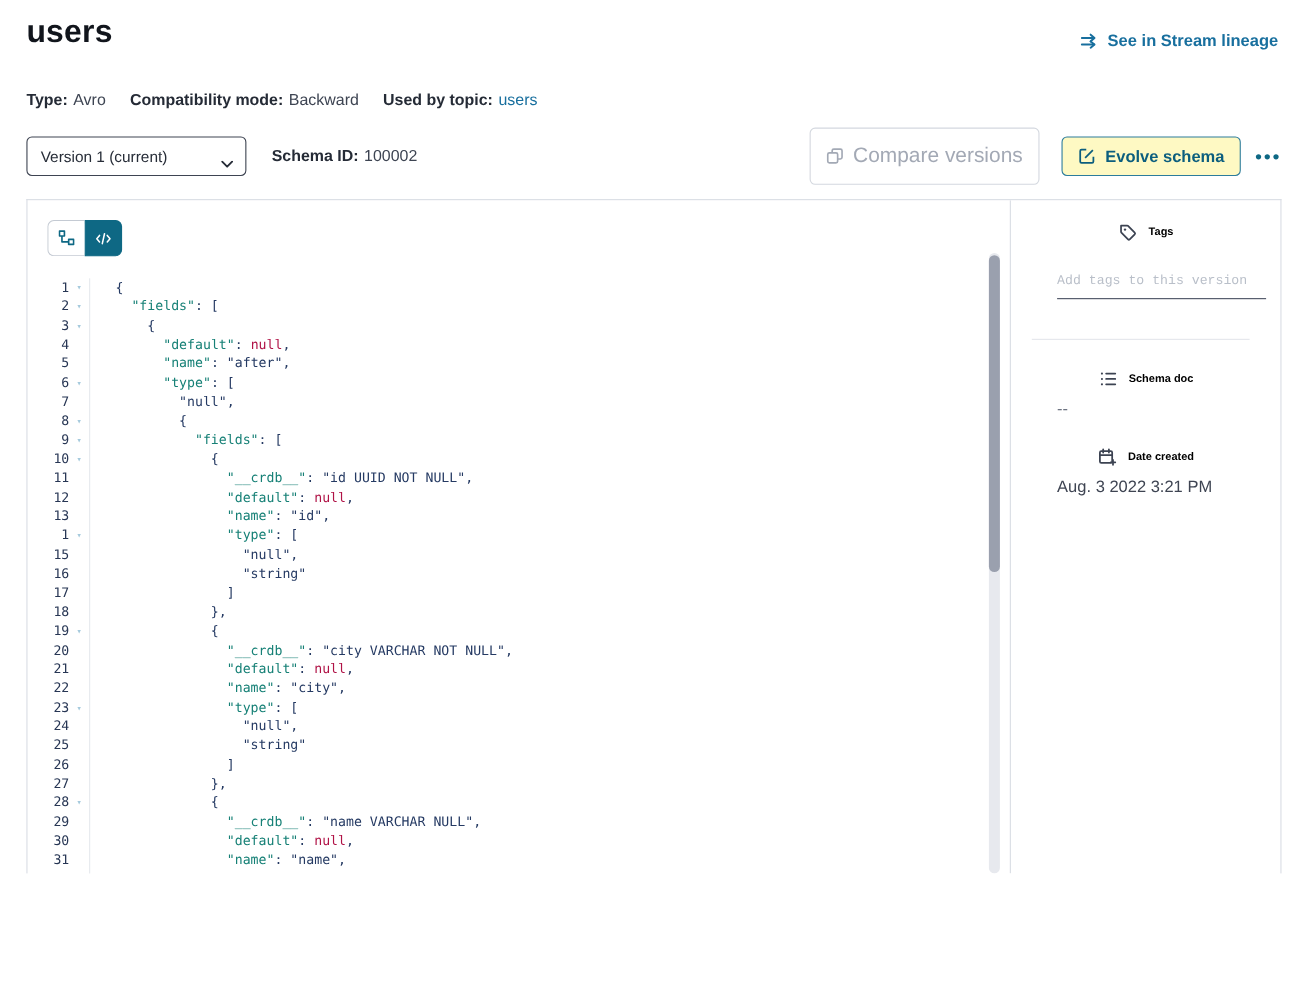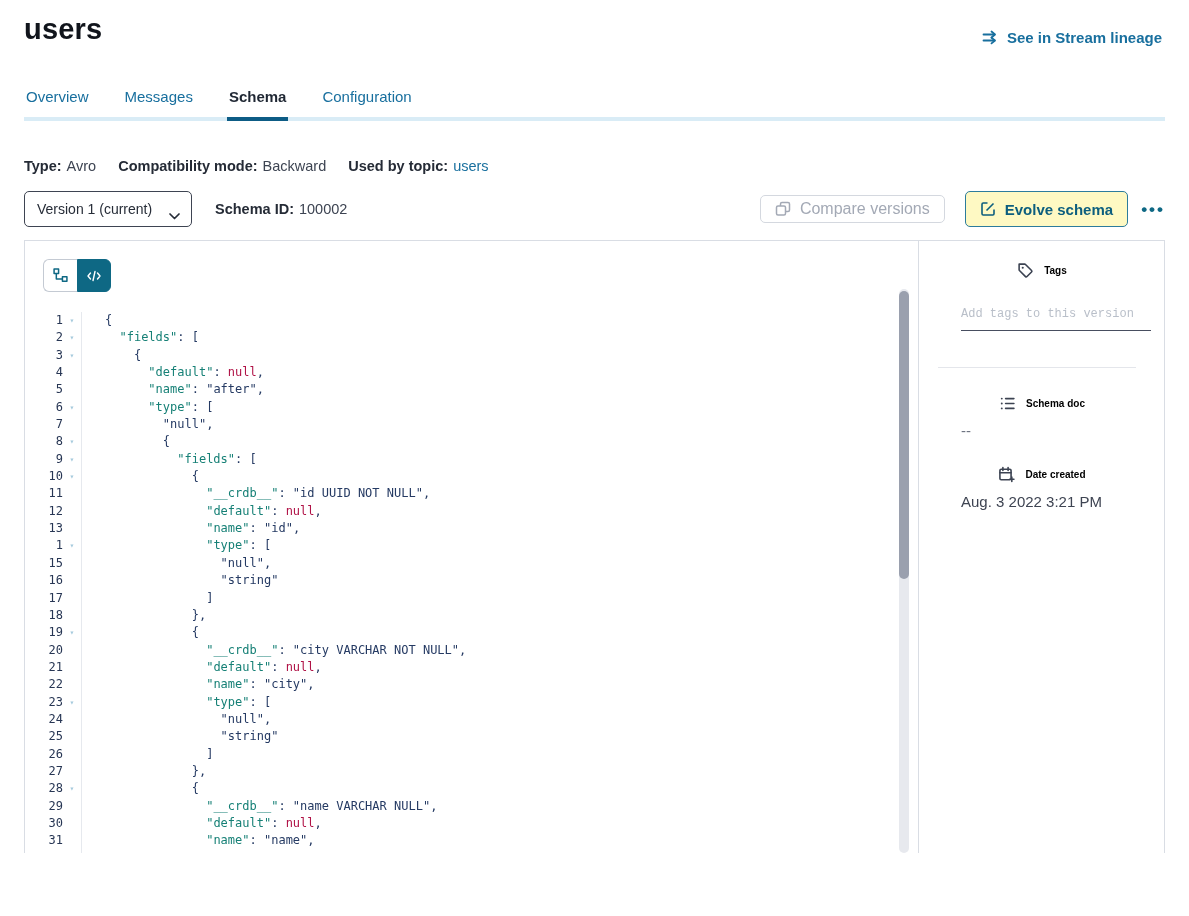--- a/index.html
+++ b/index.html
@@ -35,29 +35,29 @@
   .btn-key{margin-left:29px;color:var(--accent-link);font-size:15px;background:none;border:none;
     cursor:pointer;font-family:inherit;}
 
   .meta-row{margin-top:37px;font-size:14.5px;display:flex;align-items:baseline;}
   .meta-row b{color:#252b36;font-weight:700;}
   .meta-row .val{color:#3d4452;margin-left:5px;}
   .meta-group{margin-right:22px;}
   .meta-link{color:var(--accent-link);margin-left:5px;cursor:pointer;}
 
   .controls-row{margin-top:17px;display:flex;align-items:center;}
-  .version-select{position:relative;width:168px;height:36px;border:1px solid #3e4452;border-radius:5px;
+  .version-select{position:relative;width:200px;height:36px;border:1px solid #3e4452;border-radius:5px;
     display:flex;align-items:center;padding:0 32px 0 12px;font-size:14px;color:#272d38;cursor:pointer;background:#fff;}
   .version-select .chev{position:absolute;right:11px;top:15px;}
   .schema-id{margin-left:23px;font-size:14.5px;}
   .schema-id b{color:#252b36;}
   .schema-id .val{color:#3d4452;margin-left:5px;}
   .controls-spacer{flex:1;}
-  .btn-compare{display:flex;align-items:center;gap:9px;height:28px;padding:0 14px;border:1px solid var(--disabled-border);
-    border-radius:5px;background:#fff;color:var(--disabled-text);font-size:16px;font-family:inherit;cursor:default;}
+  .btn-compare{display:flex;align-items:center;gap:9px;height:52px;padding:0 14px;border:1px solid var(--disabled-border);
+    border-radius:5px;background:#fff;color:var(--disabled-text);font-size:19px;font-family:inherit;cursor:default;}
   .btn-evolve{display:flex;align-items:center;gap:9px;height:36px;padding:0 14px;margin-left:20px;
     border:1px solid #2c7c9c;border-radius:5px;background:#fef9c3;color:var(--accent-teal-dark);
     font-size:15px;font-weight:600;font-family:inherit;cursor:pointer;}
   .btn-more{margin-left:13px;background:none;border:none;color:var(--accent-teal);font-size:17px;
     font-weight:700;letter-spacing:2px;cursor:pointer;font-family:inherit;line-height:1;}
 
   .card{margin-top:13px;border:1px solid #d9dde4;border-bottom:none;height:613px;display:flex;overflow:hidden;}
   .code-pane{flex:1;position:relative;padding-top:18px;min-width:0;}
   .view-toggle{margin-left:18px;display:inline-flex;}
   .vt-btn{width:34px;height:33px;display:flex;align-items:center;justify-content:center;cursor:pointer;background:#fff;}
@@ -101,26 +101,20 @@
       <svg width="17" height="15" viewBox="0 0 17 15" fill="none" stroke-width="1.8" stroke-linecap="round" stroke-linejoin="round">
         <path d="M1.5 4.5 H12.5"></path>
           <path d="M9.5 1.5 L13 4.5 L9.5 7.5"></path>
         <path d="M1.5 10.5 H12.5"></path>
           <path d="M9.5 7.8 L13 10.5 L9.5 13.4"></path>
       </svg>
     </span>
     <span>See in Stream lineage</span>
   </div>
 
-  <div class="tab-bar">
-      <div class="tab">Overview</div>
-      <div class="tab">Messages</div>
-      <div class="tab active">Schema</div>
-      <div class="tab">Configuration</div>
-    </div>
 
 
   <div class="meta-row">
     <span class="meta-group">
       <b>Type:</b><span class="val">Avro</span>
     </span>
     <span class="meta-group">
       <b>Compatibility mode:</b><span class="val">Backward</span>
     </span>
     <span class="meta-group">

